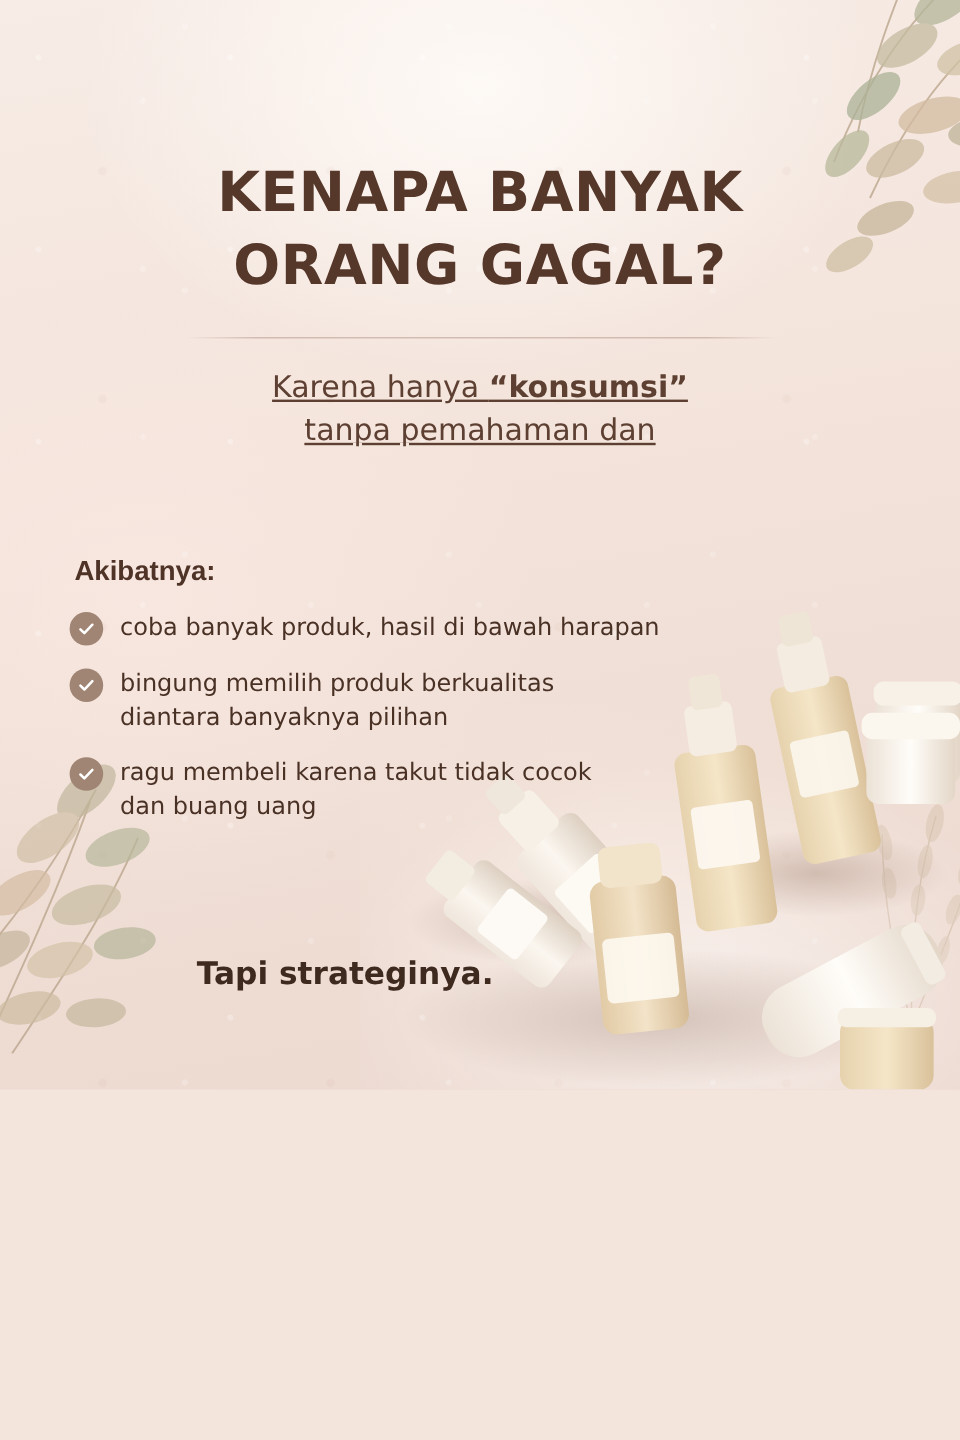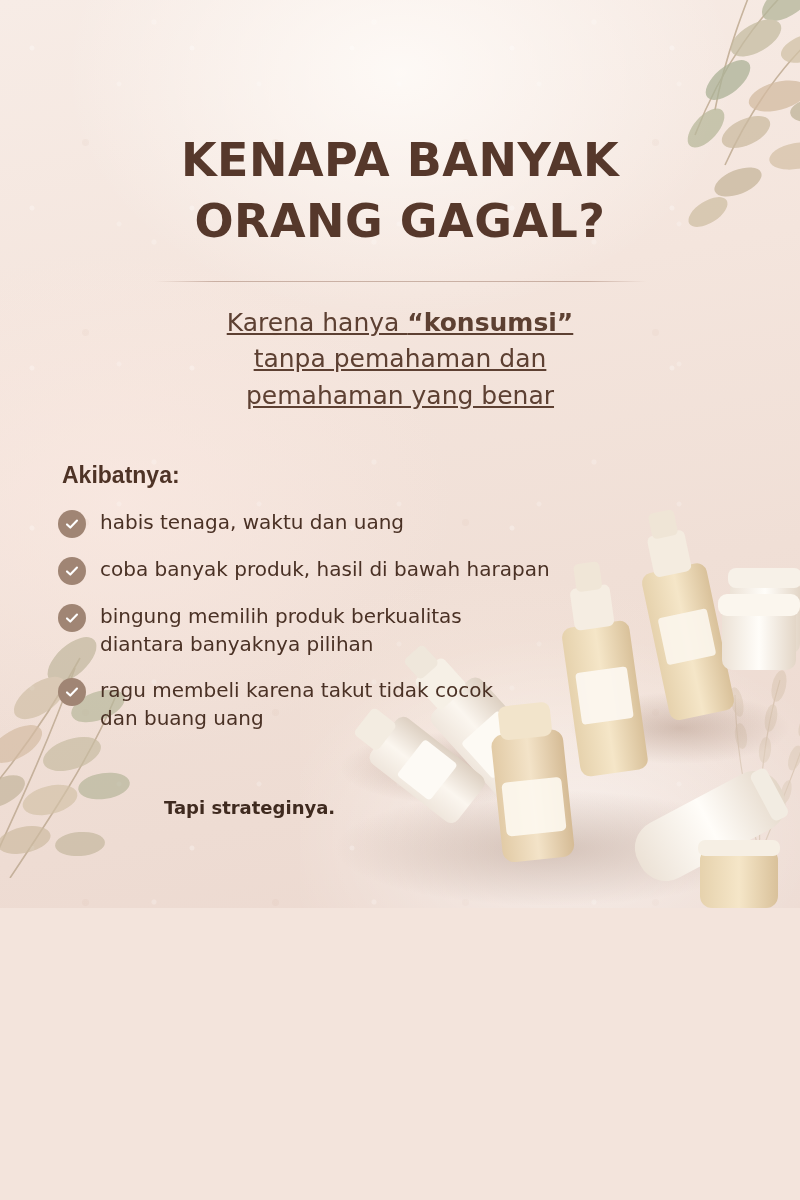--- a/index.html
+++ b/index.html
@@ -164,21 +164,21 @@
     left: 64px;
     font-family: "DejaVu Sans", sans-serif;
     font-size: 21px;
     color: #4a3125;
   }
   .closing .strong {
     display: block;
     font-weight: bold;
     margin-top: 11px;
     margin-left: 100px;
-    font-size: 18px;
+    font-size: 26px;
     color: #3f2a1f;
   }
 
   
   .products {
     position: absolute;
     left: 300px;
     bottom: 0;
     width: 500px;
     height: 480px;
@@ -354,68 +354,57 @@
     <div class="headline">
       <span class="line">KENAPA BANYAK</span>
       <span class="line">ORANG GAGAL?</span>
     </div>
 
     <div class="divider"></div>
 
     <div class="subhead">
       <span class="line"><span>Karena hanya </span><b>“konsumsi”</b></span>
       <span class="line">tanpa pemahaman dan</span>
-      <span class="line">pemahaman yang benar</span>
     </div>
 
     <div class="akibat">Akibatnya:</div>
 
     <div class="list">
+
 
       <div class="item">
         <span class="check">
           <svg width="16" height="16" viewBox="0 0 16 16">
               <path d="M3 8.4 L6.3 11.6 L13 4.6" fill="none" stroke="#ffffff" stroke-width="2.1" stroke-linecap="round" stroke-linejoin="round"></path>
             </svg>
         </span>
         <span class="item-text">
-          <span>habis tenaga, waktu dan uang</span>
+          <span>coba banyak produk, hasil di bawah harapan</span>
         </span>
       </div>
 
       <div class="item">
         <span class="check">
           <svg width="16" height="16" viewBox="0 0 16 16">
               <path d="M3 8.4 L6.3 11.6 L13 4.6" fill="none" stroke="#ffffff" stroke-width="2.1" stroke-linecap="round" stroke-linejoin="round"></path>
             </svg>
         </span>
         <span class="item-text">
-          <span>coba banyak produk, hasil di bawah harapan</span>
+          <span>bingung memilih produk berkualitas</span><br>
+          <span>diantara banyaknya pilihan</span>
         </span>
       </div>
 
       <div class="item">
         <span class="check">
           <svg width="16" height="16" viewBox="0 0 16 16">
               <path d="M3 8.4 L6.3 11.6 L13 4.6" fill="none" stroke="#ffffff" stroke-width="2.1" stroke-linecap="round" stroke-linejoin="round"></path>
             </svg>
         </span>
         <span class="item-text">
-          <span>bingung memilih produk berkualitas</span><br>
-          <span>diantara banyaknya pilihan</span>
-        </span>
-      </div>
-
-      <div class="item">
-        <span class="check">
-          <svg width="16" height="16" viewBox="0 0 16 16">
-              <path d="M3 8.4 L6.3 11.6 L13 4.6" fill="none" stroke="#ffffff" stroke-width="2.1" stroke-linecap="round" stroke-linejoin="round"></path>
-            </svg>
-        </span>
-        <span class="item-text">
           <span>ragu membeli karena takut tidak cocok</span><br>
           <span>dan buang uang</span>
         </span>
       </div>
 
     </div>
 
     <div class="closing">
       <span class="strong">Tapi strateginya.</span>
     </div>

